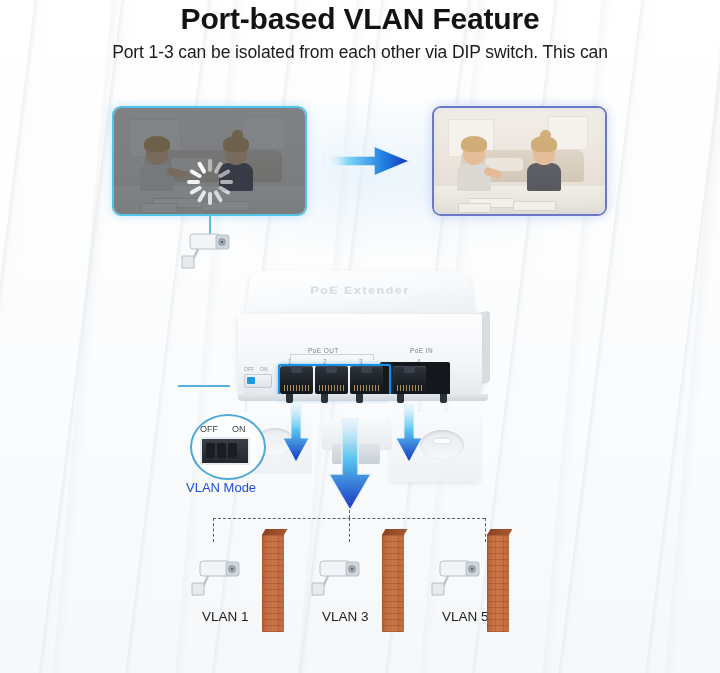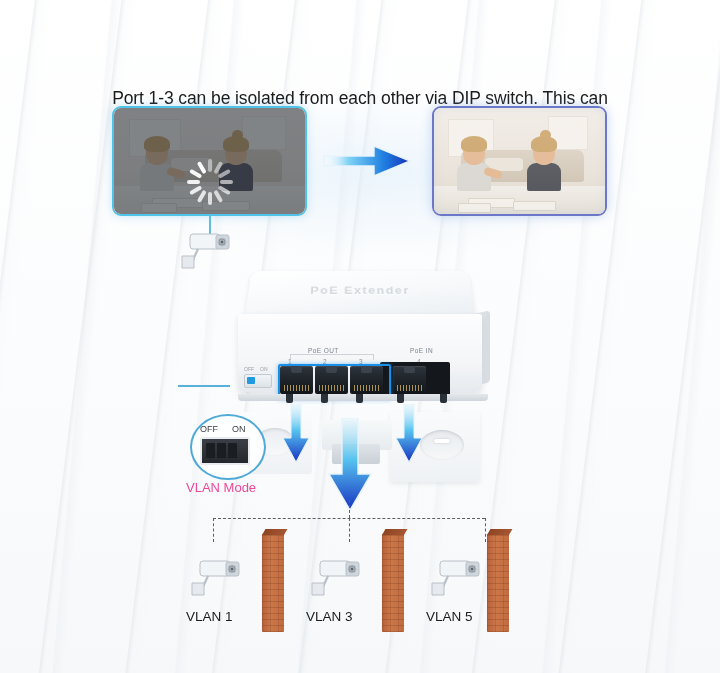--- a/index.html
+++ b/index.html
@@ -62,21 +62,21 @@
   .subtitle {
     position: absolute;
     left: 0;
     width: 720px;
     text-align: center;
     font-size: 17.5px;
     color: #1b1b1b;
     letter-spacing: -0.1px;
     white-space: nowrap;
   }
-  .sub1 { top: 42px; margin-top: 46px; }
+  .sub1 { top: 42px; }
   .sub2 { top: 62px; font-size: 17.5px; }
 
   
   .photo {
     position: absolute;
     border-radius: 9px;
     overflow: hidden;
     box-sizing: border-box;
   }
   .photo-left {
@@ -465,21 +465,21 @@
   .callout-lead2 {
     position: absolute;
     left: 178px; top: 385px;
     width: 52px; height: 1.5px;
     background: #5ab0dc;
   }
   .vlan-mode-label {
     position: absolute;
     left: 186px; top: 480px;
     font-size: 13px;
-    color: #ec4899;
+    color: #1d4ed8;
     white-space: nowrap;
   }
 
   
   .down-arrow { position: absolute; }
 
   
   .dash { position: absolute; }
   .dash-v {
     width: 0; border-left: 1.6px dashed #5a5f64;
@@ -487,20 +487,21 @@
   .dash-h {
     height: 0; border-top: 1.6px dashed #5a5f64;
   }
 
   
   .vlan-label {
     position: absolute;
     font-size: 13.5px;
     color: #1d1d1d;
     white-space: nowrap;
+    margin-left: 16px;
   }
   .brick {
     position: absolute;
     width: 22px; height: 98px;
     background:
       repeating-linear-gradient(0deg, rgba(120,60,30,0.30) 0 1px, transparent 1px 6px),
       repeating-linear-gradient(90deg, rgba(120,60,30,0.22) 0 1px, transparent 1px 8px),
       linear-gradient(90deg, #b8603a 0%, #cb7748 40%, #c06c3f 100%);
     border-radius: 1px;
   }
@@ -515,20 +516,21 @@
   }
 </style>
 </head>
 <body>
 
 <div id="page">
 
   <div class="bg-texture"></div>
   <div class="bg-glow"></div>
 
+  <div class="title">Port-based VLAN Feature</div>
   <div class="subtitle sub1">Port 1-3 can be isolated from each other via DIP switch. This can</div>
 
   <div class="photo photo-left">
     <div class="scene">
       <div class="wall"></div>
       <div class="wall-panel"></div>
       <div class="wall-panel2"></div>
       <div class="couch"></div>
       <div class="couch-cushion"></div>
       <div class="table"></div>

